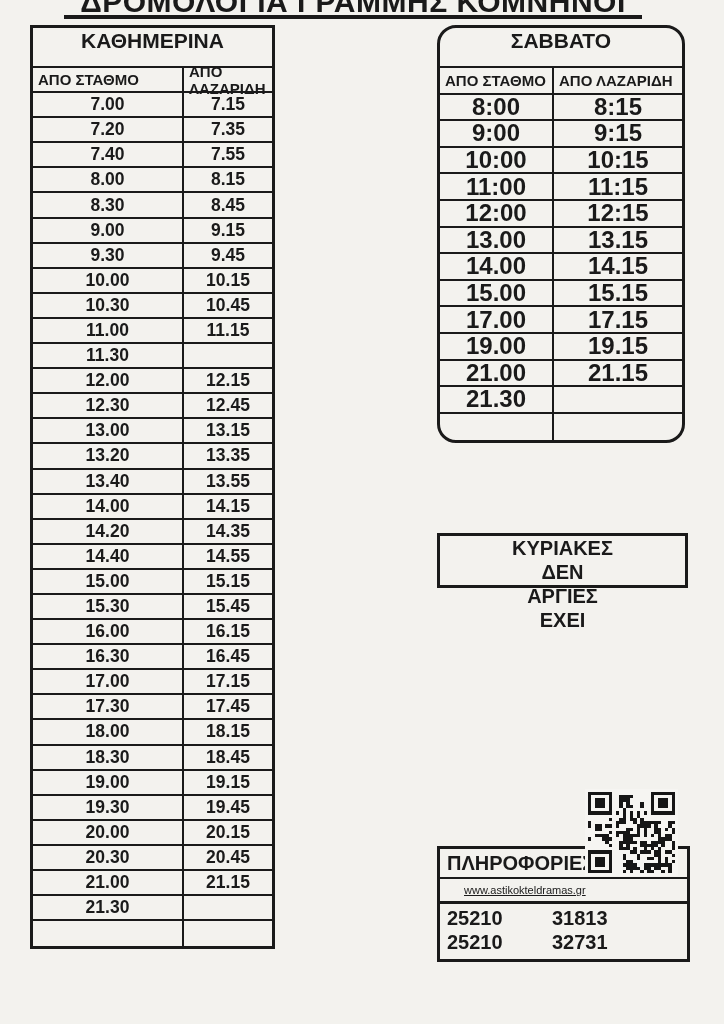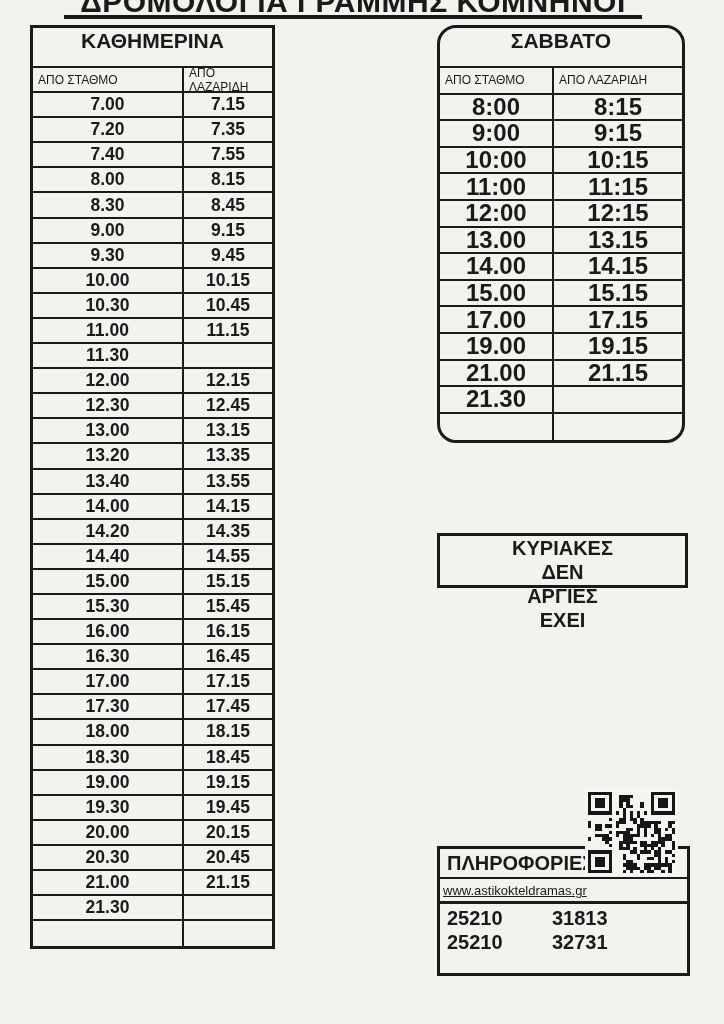--- a/index.html
+++ b/index.html
@@ -25,21 +25,21 @@
 
   
   .sched { position:absolute; border:3px solid var(--ink); }
   .sched .ttitle {
     height:40px; border-bottom:2px solid var(--ink);
     font-weight:bold; font-size:21px; line-height:24px;
     text-align:center; padding-top:1px;
   }
   .sched .thead { display:flex; height:19px; border-bottom:2px solid var(--ink); }
   .sched .thead .hc {
-    font-weight:normal; font-size:12px;
+    font-weight:bold; font-size:15px;
     display:flex; align-items:center; padding-left:5px;
   }
   .sched .c1 { border-right:2px solid var(--ink); }
   .sched .trow { display:flex; border-bottom:2px solid var(--ink); }
   .sched .tbody .trow:last-child { border-bottom:none; }
   .sched .cell {
     display:flex; align-items:center; justify-content:center;
     font-weight:bold;
   }
 
@@ -69,25 +69,25 @@
   
   #infobox {
     position:absolute; left:437px; top:846px; width:253px;
     border:3px solid var(--ink); background:var(--paper);
   }
   .info-title {
     font-weight:bold; font-size:20px; line-height:23px;
     padding:3px 6px 2px 7px; border-bottom:2px solid var(--ink);
   }
   .info-web {
-    font-size:13px; line-height:19px; padding:2px 6px 1px 3px;
+    font-size:11px; line-height:19px; padding:2px 6px 1px 24px;
     border-bottom:3px solid var(--ink); text-decoration:underline;
   }
   .phone-row { display:flex; font-weight:bold; font-size:20px; line-height:24px; }
-  .info-phones { padding:2px 0 19px 0; }
+  .info-phones { padding:2px 0 5px 0; }
   .phone-area { width:112px; padding-left:7px; }
 
   
   #qr {
     position:absolute; left:585px; top:789px; width:93px; height:87px;
     background:#f6f5f2; padding:3px; z-index:5;
   }
   #qr svg { width:100%; height:100%; display:block; }
 </style>
 </head>

